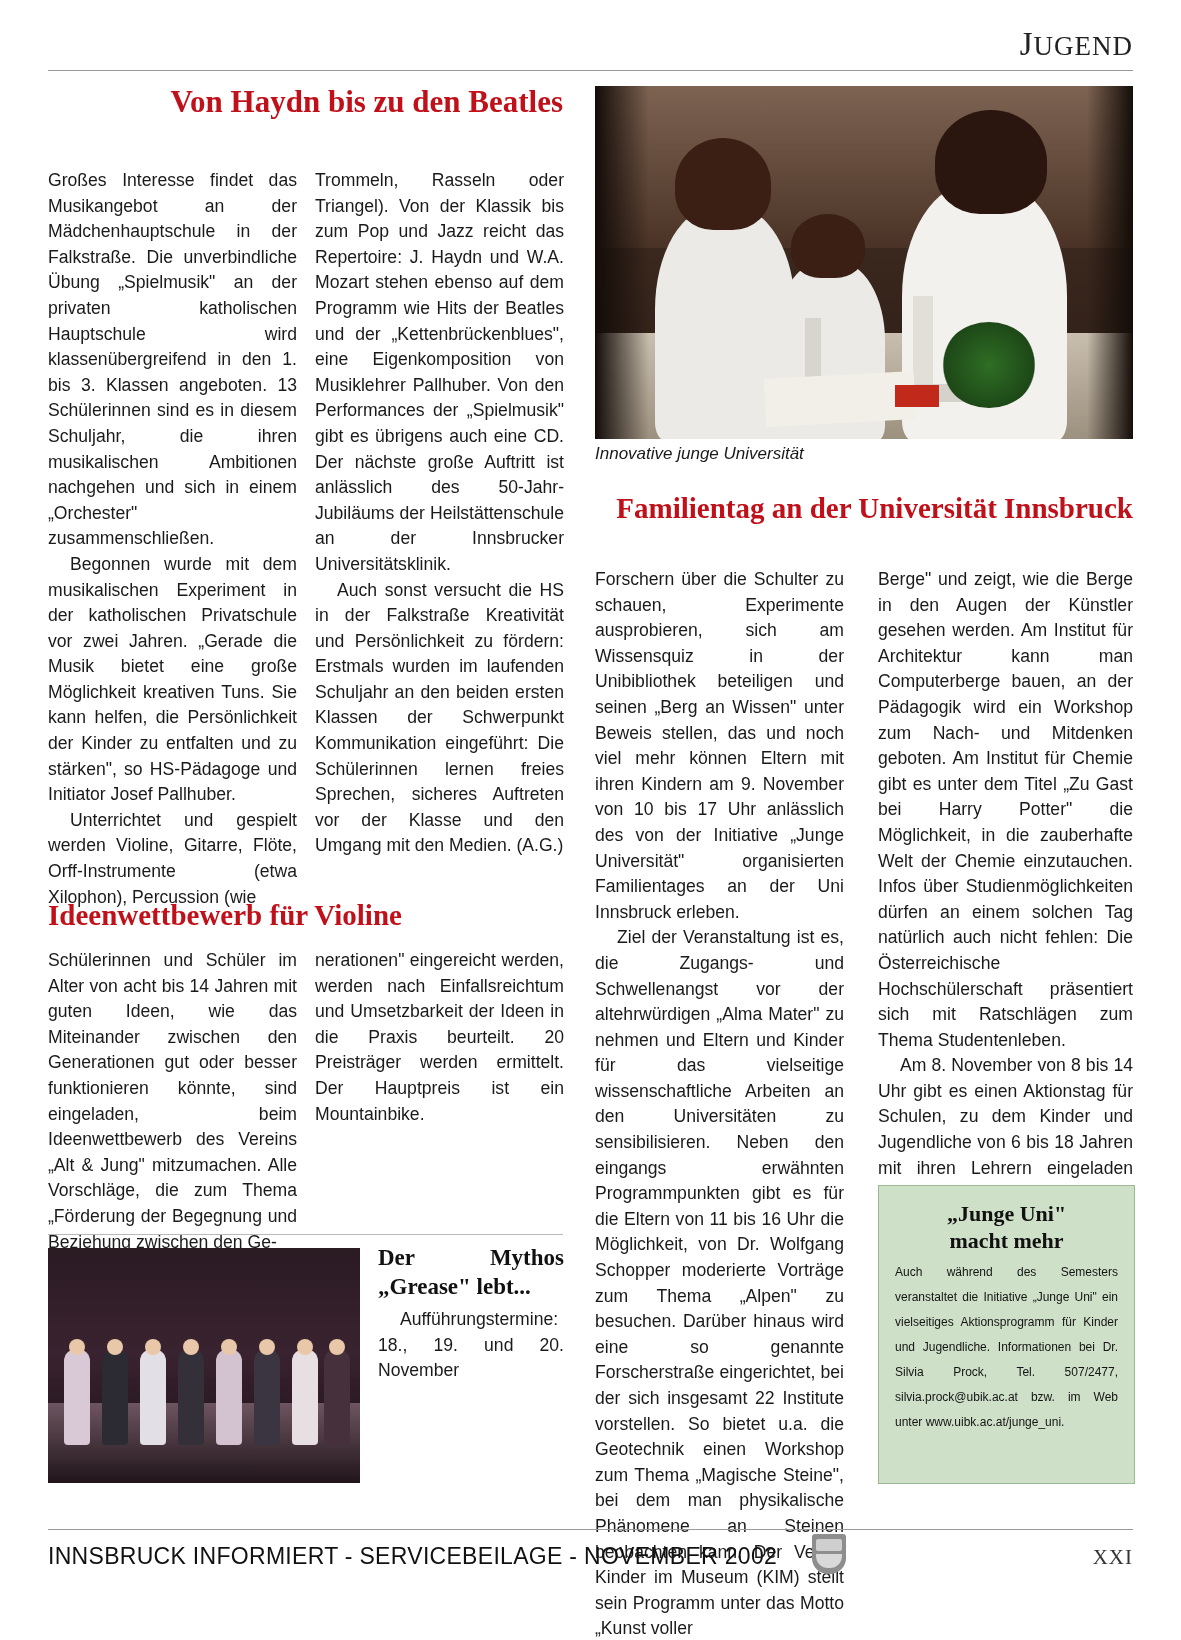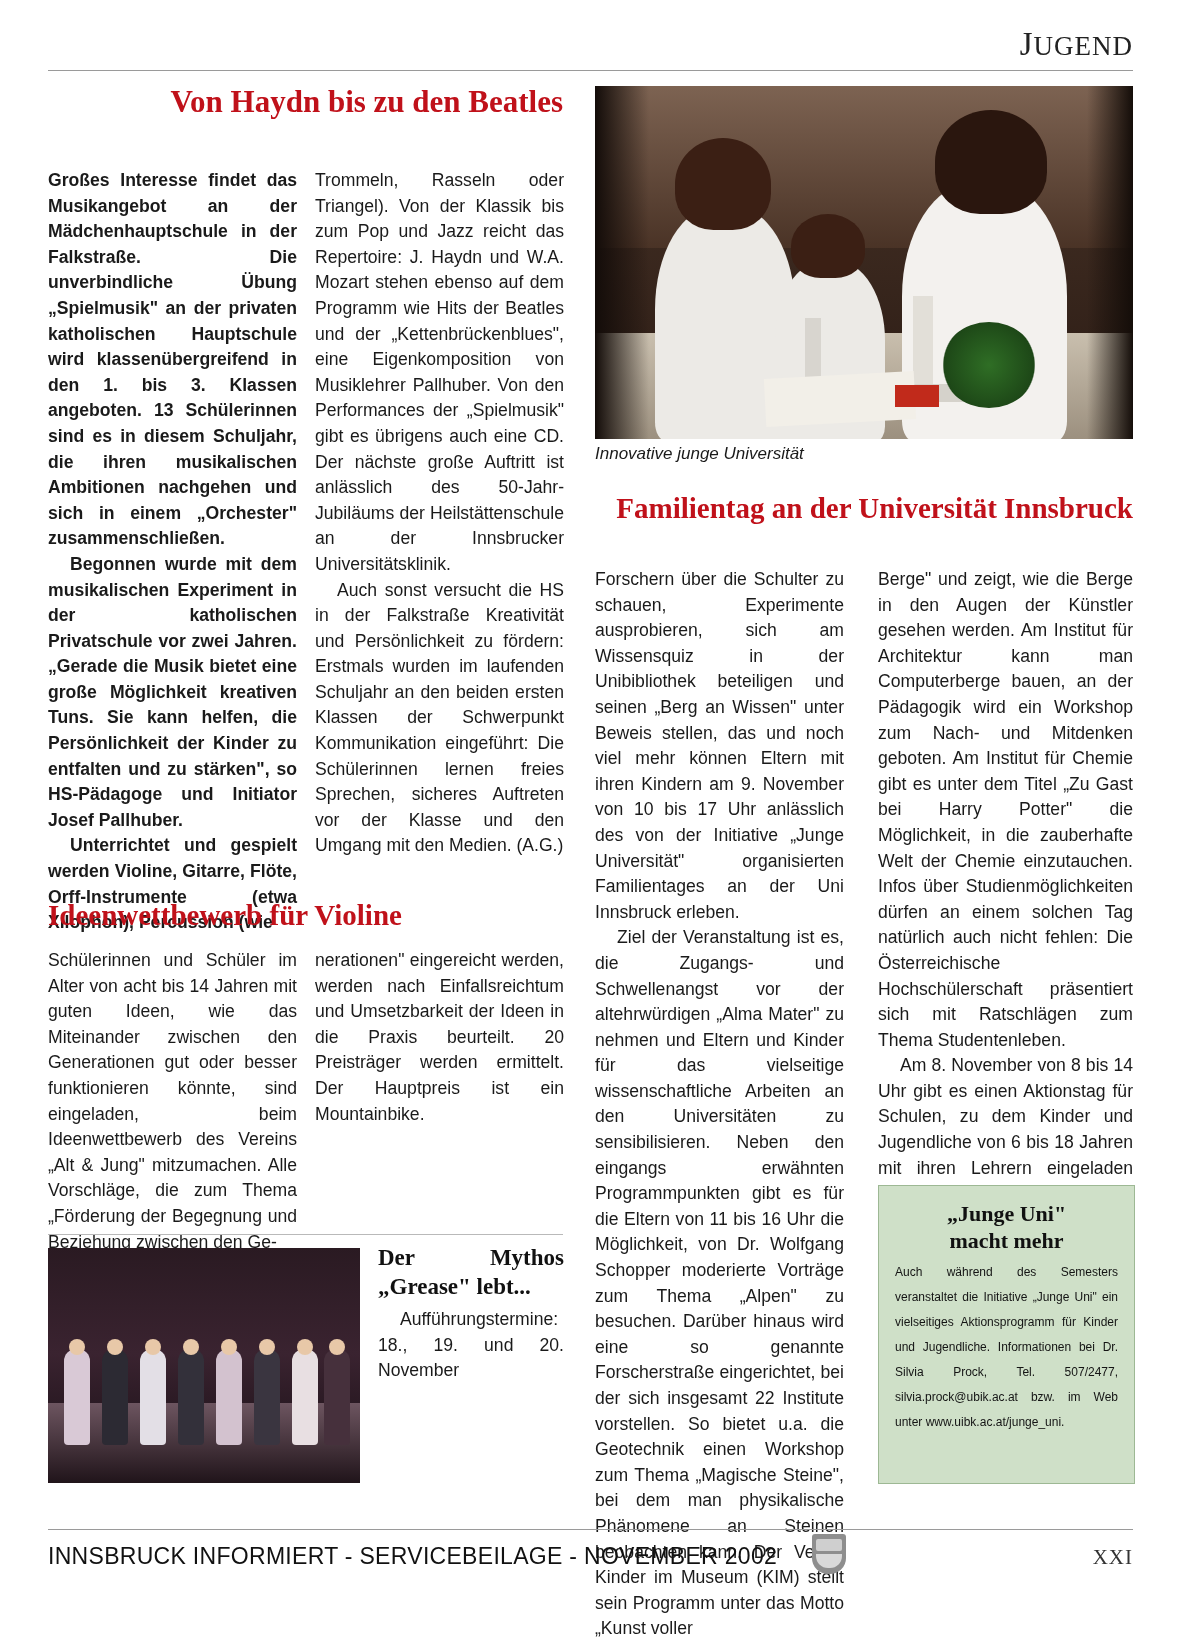--- a/index.html
+++ b/index.html
@@ -321,21 +321,21 @@
 
 <div class="page">
 
   <div class="header">
     <div class="header-title"><span class="cap">J</span><span>UGEND</span></div>
     <div class="header-rule"></div>
   </div>
 
   <div class="headline headline-1">Von Haydn bis zu den Beatles</div>
 
-  <div class="col body-text" style="left:48px; top:168px; width:249px;font-weight:bold;">
+  <div class="col body-text" style="left:48px; top:168px; width:249px;">
     <p class="noindent">Großes Interesse findet das Musikangebot an der Mädchenhauptschule in der Falkstraße. Die unverbindliche Übung „Spielmusik" an der privaten katholischen Hauptschule wird klassenübergreifend in den 1. bis 3. Klassen angeboten. 13 Schülerinnen sind es in diesem Schuljahr, die ihren musikalischen Ambitionen nachgehen und sich in einem „Orchester" zusammenschließen.</p>
     <p>Begonnen wurde mit dem musikalischen Experiment in der katholischen Privatschule vor zwei Jahren. „Gerade die Musik bietet eine große Möglichkeit kreativen Tuns. Sie kann helfen, die Persönlichkeit der Kinder zu entfalten und zu stärken", so HS-Pädagoge und Initiator Josef Pallhuber.</p>
     <p>Unterrichtet und gespielt werden Violine, Gitarre, Flöte, Orff-Instrumente (etwa Xilophon), Percussion (wie</p>
   </div>
 
   <div class="col body-text" style="left:315px; top:168px; width:249px;">
     <p class="noindent">Trommeln, Rasseln oder Triangel). Von der Klassik bis zum Pop und Jazz reicht das Repertoire: J. Haydn und W.A. Mozart stehen ebenso auf dem Programm wie Hits der Beatles und der „Kettenbrückenblues", eine Eigenkomposition von Musiklehrer Pallhuber. Von den Performances der „Spielmusik" gibt es übrigens auch eine CD. Der nächste große Auftritt ist anlässlich des 50-Jahr-Jubiläums der Heilstättenschule an der Innsbrucker Universitätsklinik.</p>
     <p>Auch sonst versucht die HS in der Falkstraße Kreativität und Persönlichkeit zu fördern: Erstmals wurden im laufenden Schuljahr an den beiden ersten Klassen der Schwerpunkt Kommunikation eingeführt: Die Schülerinnen lernen freies Sprechen, sicheres Auftreten vor der Klasse und den Umgang mit den Medien. (A.G.)</p>
   </div>
 

